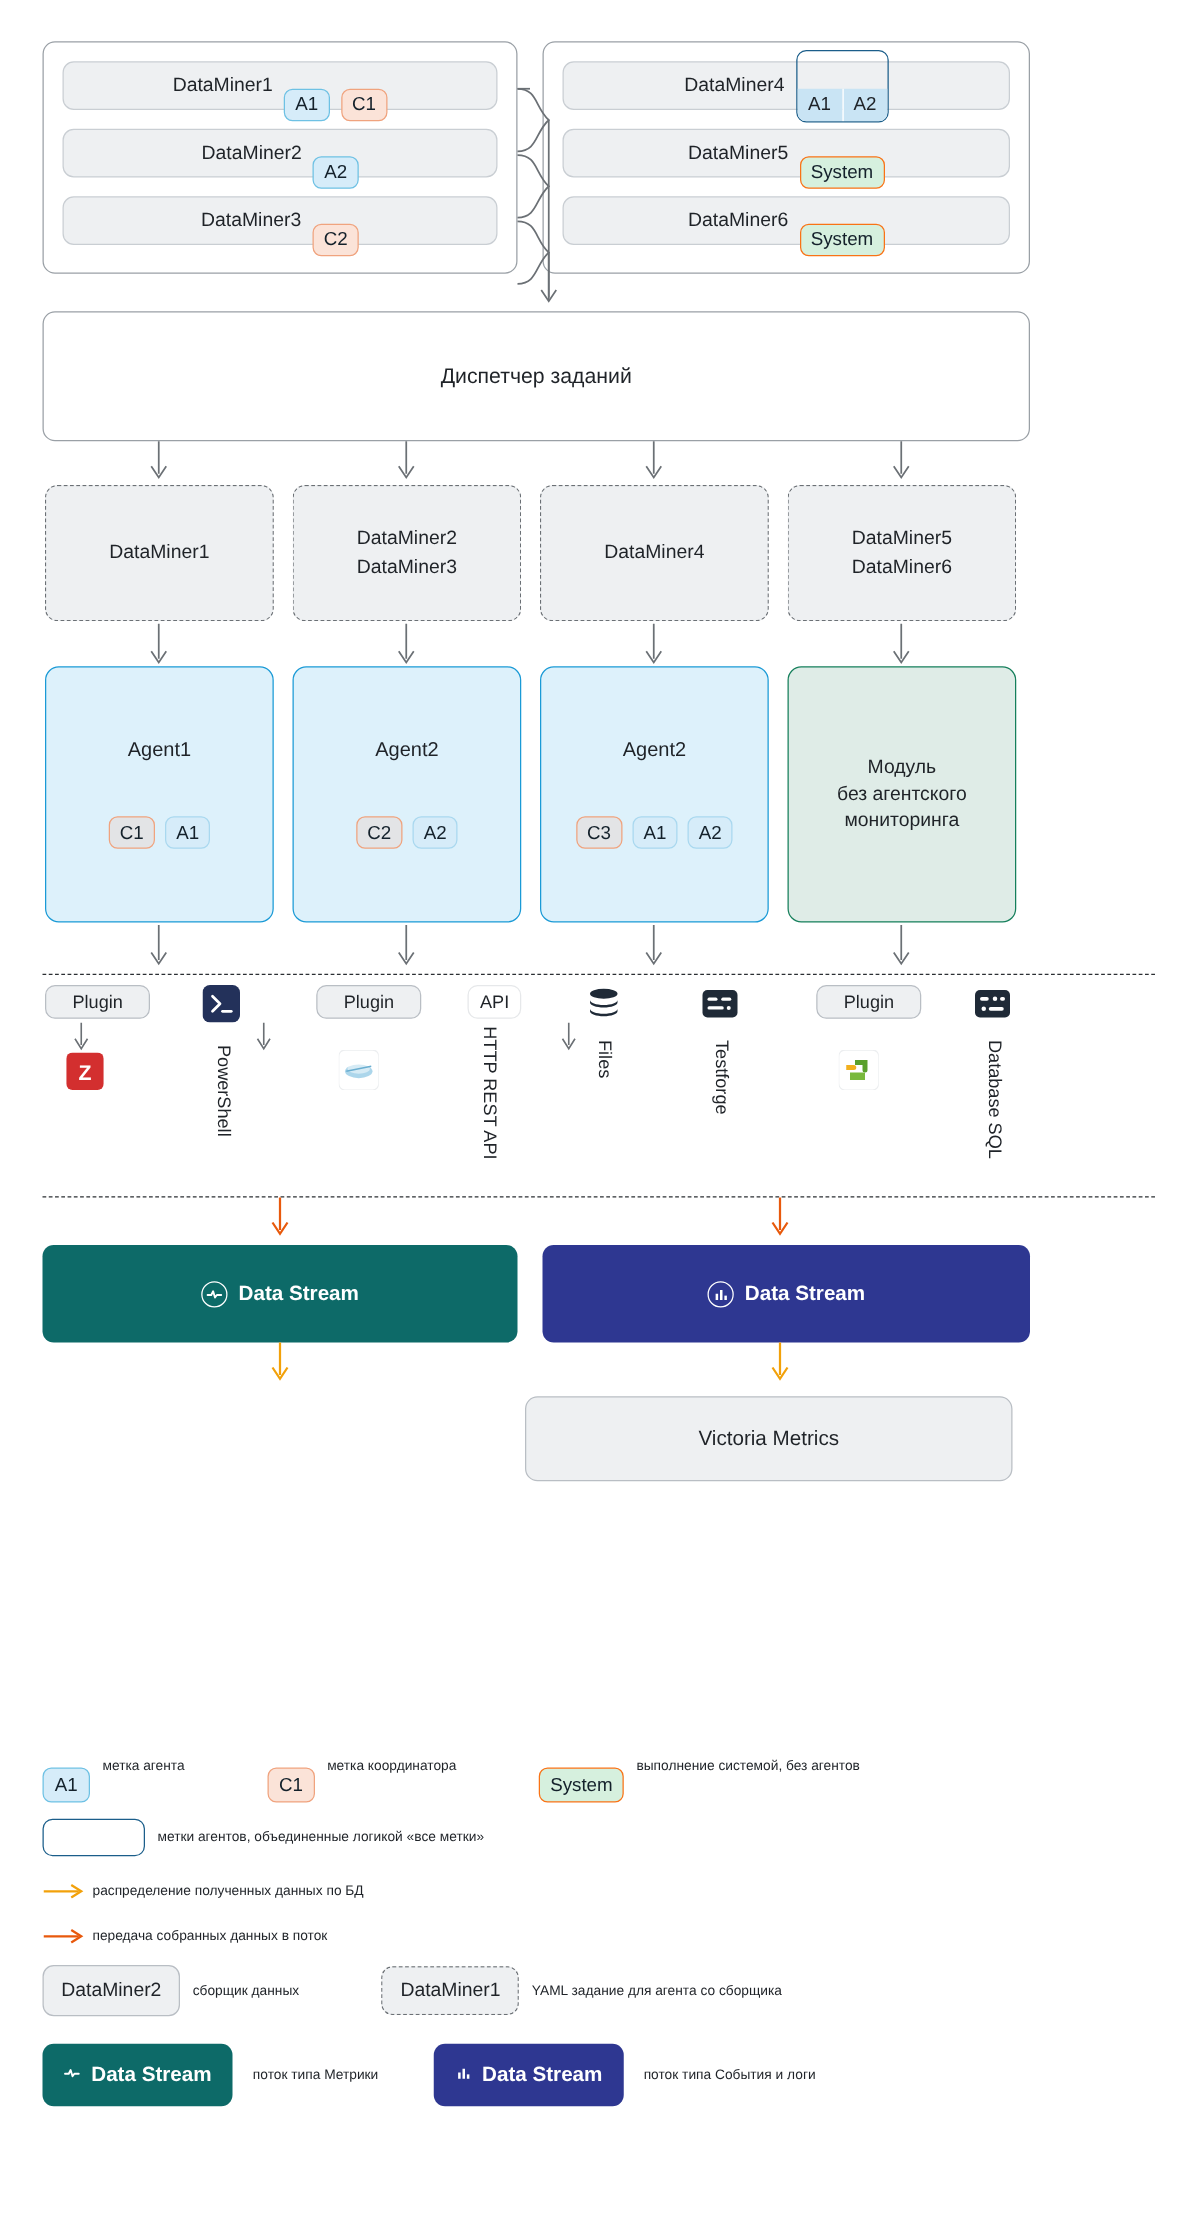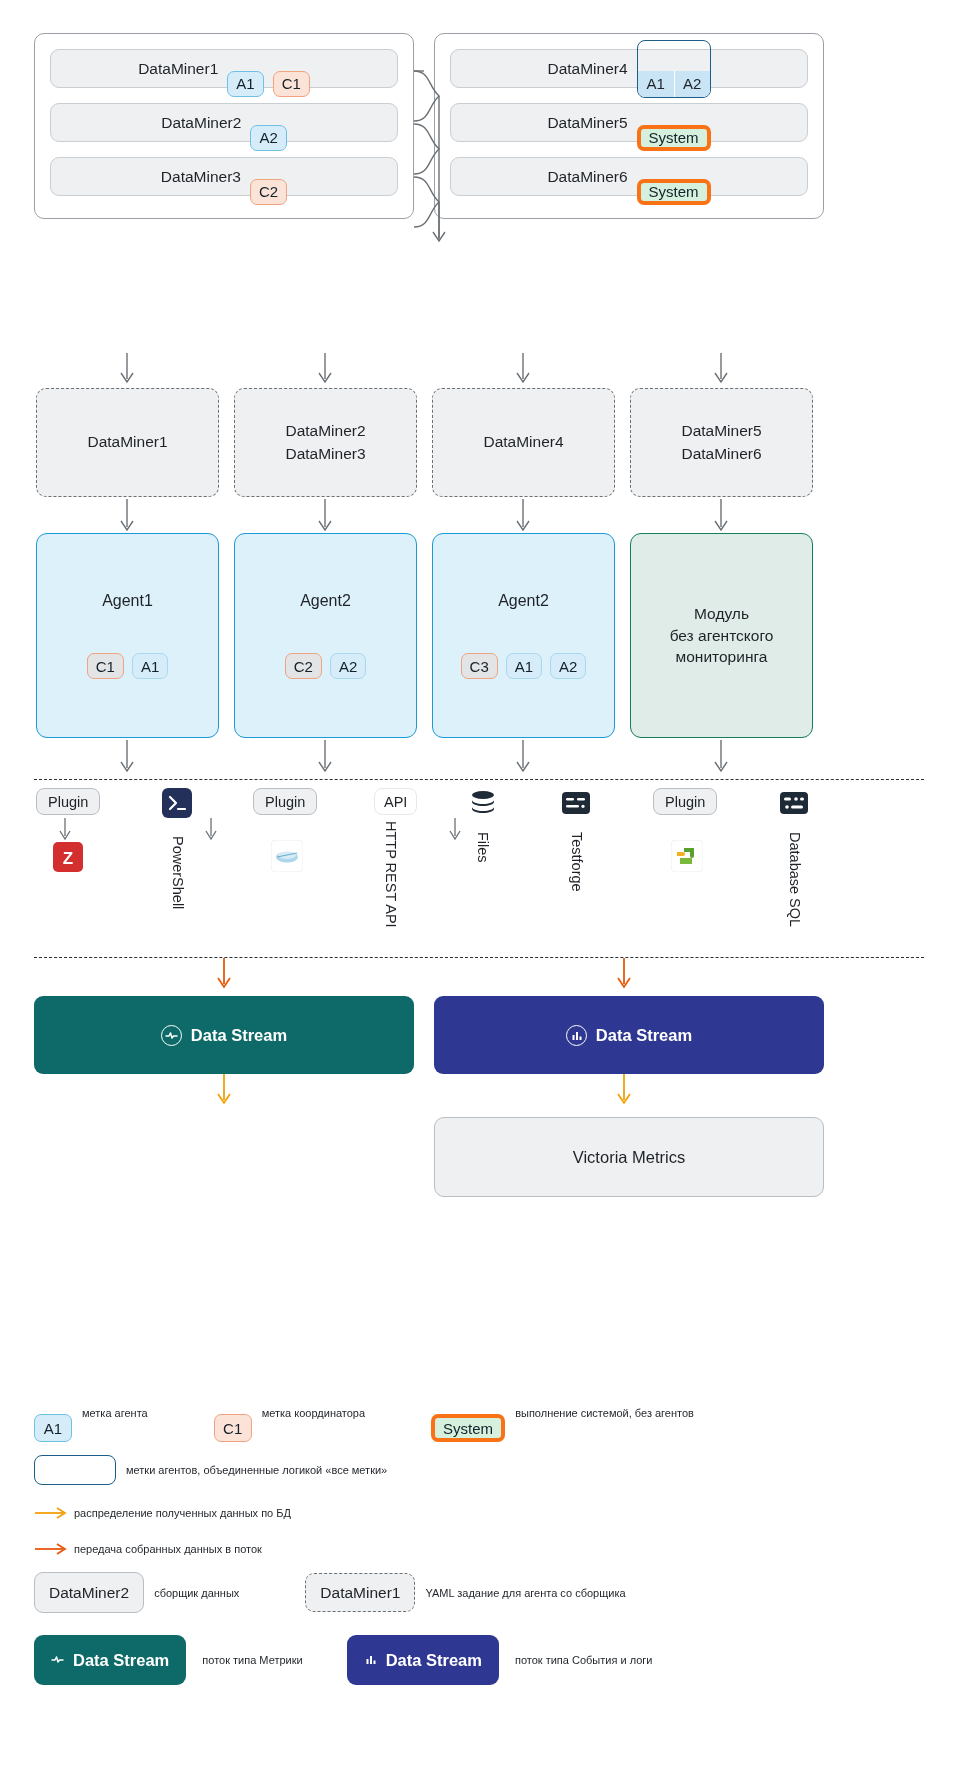--- a/index.html
+++ b/index.html
@@ -37,21 +37,21 @@
     min-width: 34px;
     height: 26px;
     padding: 0 8px;
     border-radius: 7px;
     font-size: 15px;
     line-height: 1;
     margin-top: 30px;
   }
   .badge.a { background: #d6ecf9; border: 1px solid #6ec1e4; color: #14212b; }
   .badge.c { background: #fbe3d8; border: 1px solid #f0a37e; color: #14212b; }
-  .badge.sys { background: #d6f0de; border: 4px solid #f97316; color: #14212b; }
+  .badge.sys { background: #d6f0de; border: 1px solid #f97316; color: #14212b; }
   .badge.a-plain { background: #d6ecf9; border: 1px solid #a9d8ef; color: #14212b; }
   .badge.c-grey { background: #e3e4e6; border: 1px solid #f0a37e; color: #14212b; }
   .badge-group {
     display: inline-flex;
     border: 1.6px solid #1b5e8a;
     border-radius: 8px;
     overflow: hidden;
   }
   .badge-group .badge {
     border-radius: 0;
@@ -102,21 +102,21 @@
     left: 34px; right: 34px;
     border-top: 1.6px dashed #2b2f33;
     height: 0;
   }
   .plugin-chip {
     position: absolute;
     background: #eef0f2;
     border: 1px solid #b9bec4;
     border-radius: 8px;
     height: 27px;
-    padding: 0 11px;
+    padding: 0 21px;
     display: flex;
     align-items: center;
     font-size: 14.5px;
     white-space: nowrap;
   }
   .api-chip {
     position: absolute;
     background: #ffffff;
     border: 1px solid #e6e8ea;
     border-radius: 8px;
@@ -237,20 +237,23 @@
       <path d="M20,31 L10,31"></path>
     </g>
   </svg>
   <svg style="position:absolute;left:404px;top:40px;width:70px;height:212px;overflow:visible">
     <g fill="none" stroke="#6b7075" stroke-width="1.4">
       <path d="M35,162 L35,198"></path>
     </g>
     <path d="M29,192 L35,201 L41,192" fill="none" stroke="#6b7075" stroke-width="1.4"></path>
   </svg>
 
+  <div class="grp" style="position:absolute;left:34px;top:249px;width:790px;height:104px;display:flex;align-items:center;justify-content:center;">
+    <span style="font-size:17px;">Диспетчер заданий</span>
+  </div>
 
   <svg style="position:absolute;left:34px;top:353px;width:790px;height:34px;overflow:visible">
     <g fill="none" stroke="#6b7075" stroke-width="1.4">
       <path d="M93,0 L93,26"></path>
         <path d="M87,20 L93,29 L99,20"></path>
       <path d="M291,0 L291,26"></path>
         <path d="M285,20 L291,29 L297,20"></path>
       <path d="M489,0 L489,26"></path>
         <path d="M483,20 L489,29 L495,20"></path>
       <path d="M687,0 L687,26"></path>
@@ -466,21 +469,21 @@
 
   <svg style="position:absolute;left:34px;top:1074px;width:790px;height:36px;overflow:visible">
     <g fill="none" stroke="#f2a10a" stroke-width="1.8">
       <path d="M190,0 L190,26"></path>
         <path d="M184,20 L190,29 L196,20"></path>
       <path d="M590,0 L590,26"></path>
         <path d="M584,20 L590,29 L596,20"></path>
     </g>
   </svg>
 
-  <div class="db-box" style="position:absolute;left:434px;top:1117px;width:390px;height:80px;">
+  <div class="db-box" style="position:absolute;left:420px;top:1117px;width:390px;height:68px;">
     <span>Victoria Metrics</span>
   </div>
 
   <div class="legend">
 
     <div class="lg-row" style="margin-bottom:13px;">
       <span class="badge a" style="height:28px;min-width:38px;font-size:15px;">A1</span>
       <span class="lg-gap"></span>
       <span class="lg-txt">метка агента</span>
       <span class="lg-spacer"></span>

